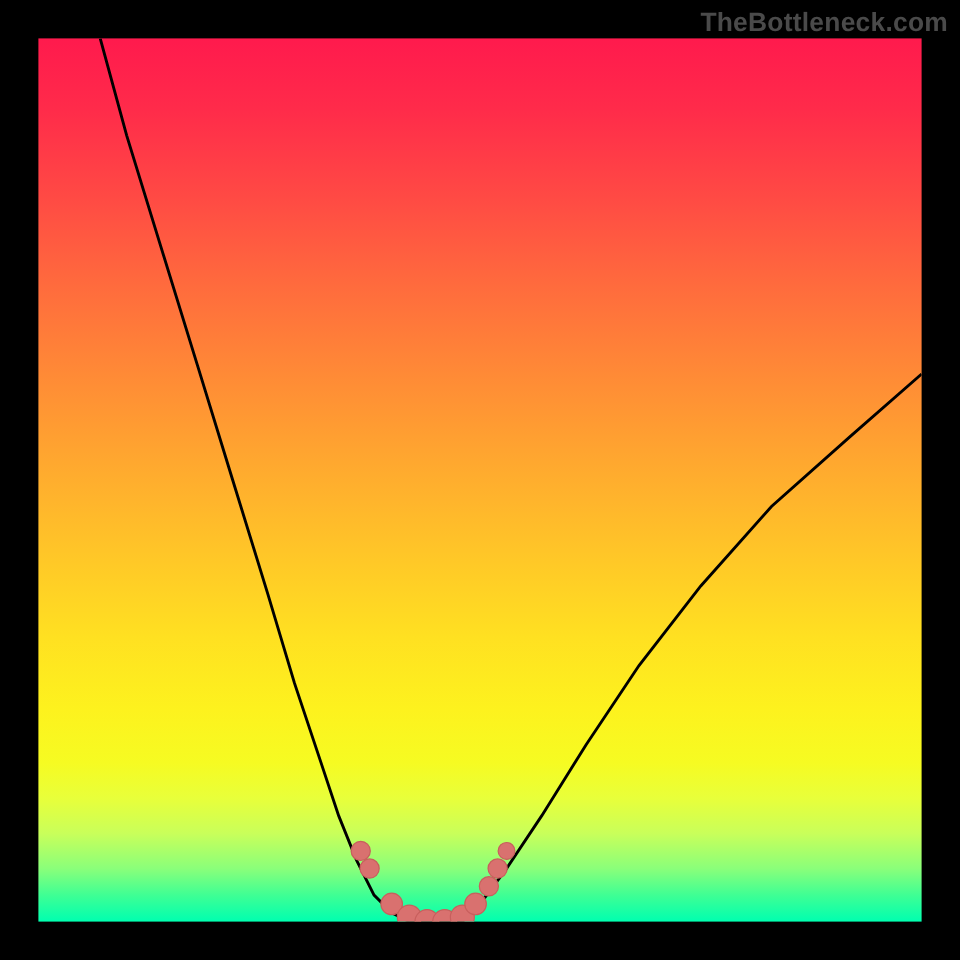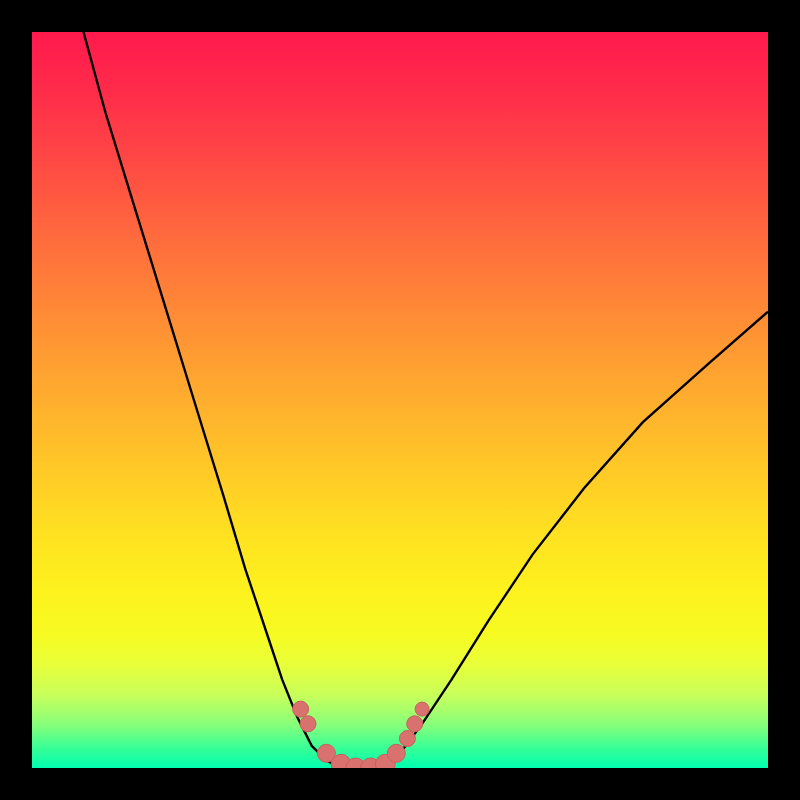--- a/index.html
+++ b/index.html
@@ -58,20 +58,21 @@
     left: 0;
     top: 0;
     width: 736px;
     height: 736px;
   }
 </style>
 </head>
 <body>
 
 <div class="frame">
+  <div class="watermark">TheBottleneck.com</div>
   <div class="plot">
     <svg class="curve" viewBox="0 0 736 736">
       <path id="curve-left" fill="none" stroke="#000000" stroke-width="2.4" d="M51.5 0.0 L73.6 81.0 L103.0 176.6 L132.5 272.3 L161.9 368.0 L191.4 463.7 L213.4 537.3 L235.5 603.5 L250.2 647.7 L265.0 684.5 L279.7 713.9 L294.4 728.6 L309.1 736.0 "></path>
       <path id="curve-floor" fill="none" stroke="#000000" stroke-width="2.4" d="M309.1 736.0 L323.8 736.0 L338.6 736.0 L353.3 736.0 "></path>
       <path id="curve-right" fill="none" stroke="#000000" stroke-width="2.4" d="M353.3 736.0 L368.0 721.3 L390.1 691.8 L419.5 647.7 L456.3 588.8 L500.5 522.6 L552.0 456.3 L610.9 390.1 L677.1 331.2 L736.0 279.7 "></path>
       <g id="dots">
           <circle cx="268.6" cy="677.1" r="8" fill="#d9716f" stroke="#c85f5d" stroke-width="1"></circle>
           <circle cx="276.0" cy="691.8" r="8" fill="#d9716f" stroke="#c85f5d" stroke-width="1"></circle>
           <circle cx="294.4" cy="721.3" r="9" fill="#d9716f" stroke="#c85f5d" stroke-width="1"></circle>
           <circle cx="309.1" cy="732.3" r="10" fill="#d9716f" stroke="#c85f5d" stroke-width="1"></circle>

